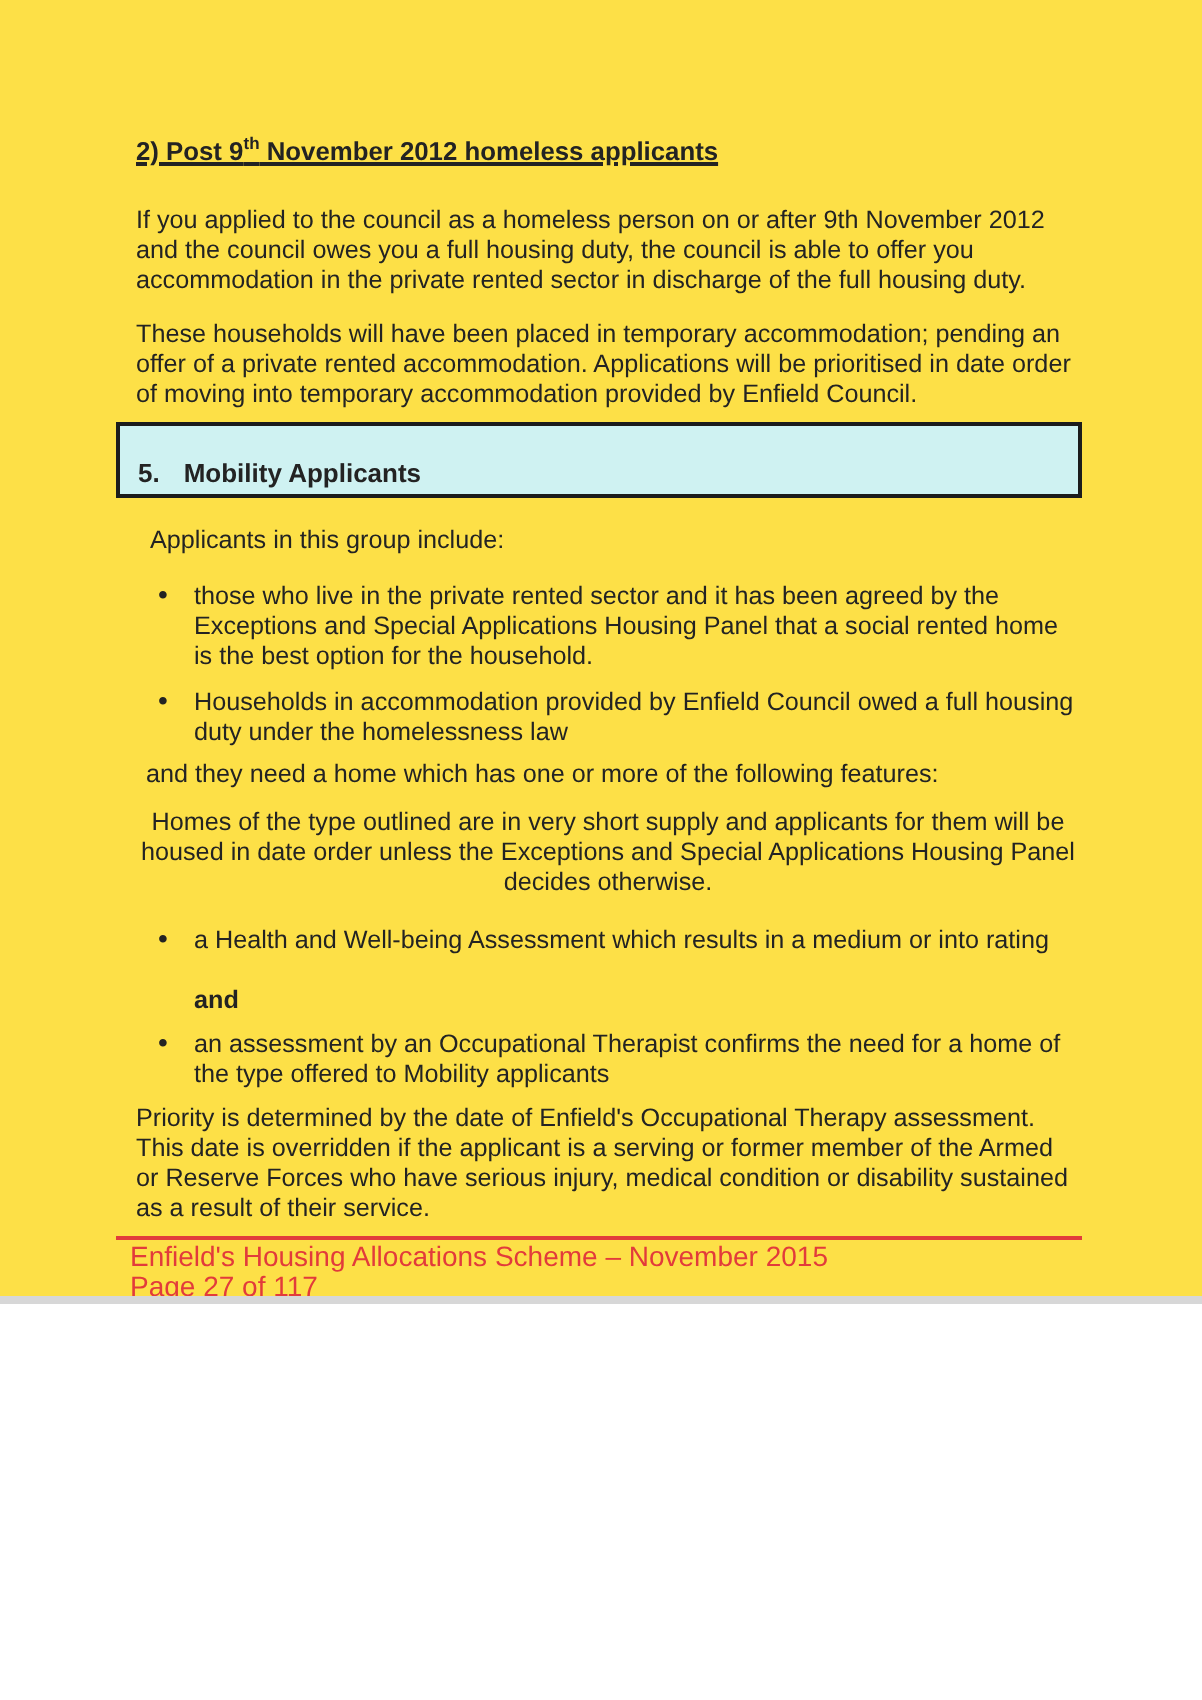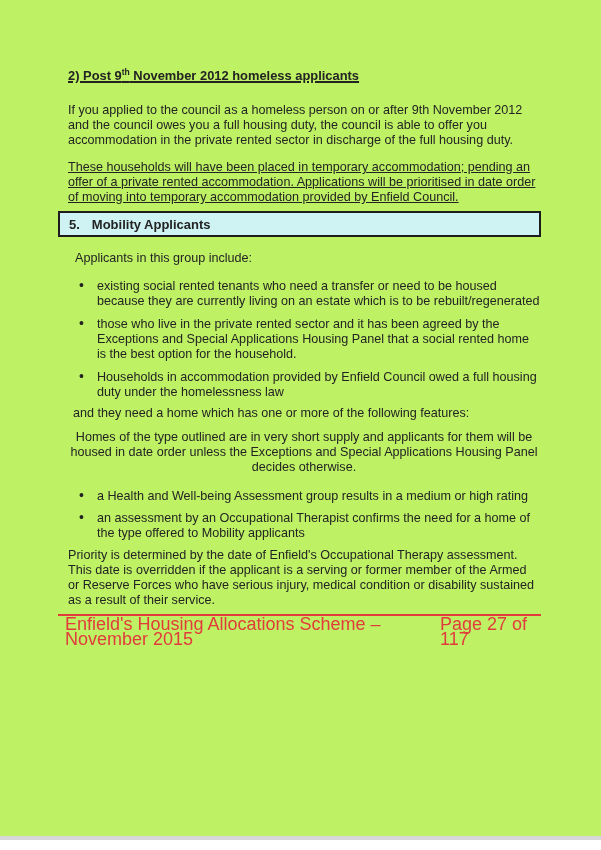--- a/index.html
+++ b/index.html
@@ -1,21 +1,21 @@
 <!DOCTYPE html>
 <html><head>
 <meta charset="utf-8">
 <style>
   * { box-sizing: border-box; }
   html, body { margin: 0; padding: 0; background: #ffffff; }
   .page {
     position: relative;
     width: 601px;
-    height: 840px;
-    background: #bef264;
+    height: 652px;
+    background: #fde047;
     font-family: "Liberation Sans", "DejaVu Sans", sans-serif;
     font-size: 12.6px;
     line-height: 15px;
     color: #232323;
     overflow: hidden;
   }
   .content {
     position: absolute;
     left: 68px;
     top: 68px;
@@ -30,29 +30,29 @@
   .doc-heading .underline {
     text-decoration: underline;
     text-decoration-thickness: 1.5px;
   }
   .doc-heading sup {
     font-size: 8.5px;
     line-height: 0;
   }
   p { margin: 0; }
   .p-intro1 { margin-top: 19px; }
-  .p-intro2 { margin-top: 12px; text-decoration: underline; }
+  .p-intro2 { margin-top: 12px; }
   .section-box {
     margin: 6px 0 0 -10px;
     width: 483px;
     border: 2px solid #1c1c1c;
     background: #cff2f2;
     font-weight: 700;
     font-size: 13px;
-    padding: 4px 4px 3px 9px;
+    padding: 16px 4px 3px 9px;
   }
   .section-box .num { display: inline-block; margin-right: 12px; }
   .p-overview { margin-top: 12px; }
   .include-intro { margin-top: 14px; margin-left: 7px; }
   .bullet-list { margin-top: 13px; }
   .bullet {
     position: relative;
     padding-left: 29px;
   }
   .bullet::before {
@@ -75,21 +75,22 @@
     margin: 6px 0 0 -10px;
     width: 483px;
     border-top: 2px solid #e23b3b;
   }
   .footer-row {
     display: flex;
     justify-content: space-between;
     margin: 1px 0 0 -3px;
     width: 476px;
     color: #e23b3b;
-    font-size: 18px;
+    font-size: 14px;
+    flex-direction: column;
   }
   .page-bottom-edge {
     position: absolute;
     left: 0;
     bottom: 0;
     width: 100%;
     height: 4px;
     background: #d7d7d7;
   }
 </style>
@@ -108,33 +109,33 @@
     <p class="p-intro2">These households will have been placed in temporary accommodation; pending an offer of a private rented accommodation.  Applications will be prioritised in date order of moving into temporary accommodation provided by Enfield Council.</p>
 
     <div class="section-box">
       <span class="num">5.</span><span>Mobility Applicants</span>
     </div>
 
 
     <p class="include-intro">Applicants in this group include:</p>
 
     <div class="bullet-list loose">
-      <div class="bullet">existing social rented tenants who need a transfer or need to be housed because they are currently living on an estate which is to be rebuilt/regenerated</div>
       <div class="bullet">those who live in the private rented sector and it has been agreed by the Exceptions and Special Applications Housing Panel that a social rented home is the best option for the household.</div>
       <div class="bullet">Households in accommodation provided by Enfield Council owed a full housing duty under the homelessness law</div>
     </div>
 
     <p class="features-intro">and they need a home which has one or more of the following features:</p>
 
 
     <p class="p-supply">Homes of the type outlined are in very short supply and applicants for them will be housed in date order unless the Exceptions and Special Applications Housing Panel decides otherwise.</p>
 
 
-    <div class="bullet access-b1">a Health and Well-being Assessment group results in a medium or high rating</div>
+    <div class="bullet access-b1">a Health and Well-being Assessment which results in a medium or into rating</div>
 
+    <p class="and-connector">and</p>
 
     <div class="bullet access-b2">an assessment by an Occupational Therapist confirms the need for a home of the type offered to Mobility applicants</div>
 
     <p class="p-priority">Priority is determined by the date of Enfield's Occupational Therapy assessment. This date is overridden if the applicant is a serving or former member of the Armed or Reserve Forces who have serious injury, medical condition or disability sustained as a result of their service.</p>
 
     <div class="footer-rule"></div>
     <div class="footer-row">
       <span>Enfield's Housing Allocations Scheme – November 2015</span>
       <span>Page 27 of 117</span>
     </div>

